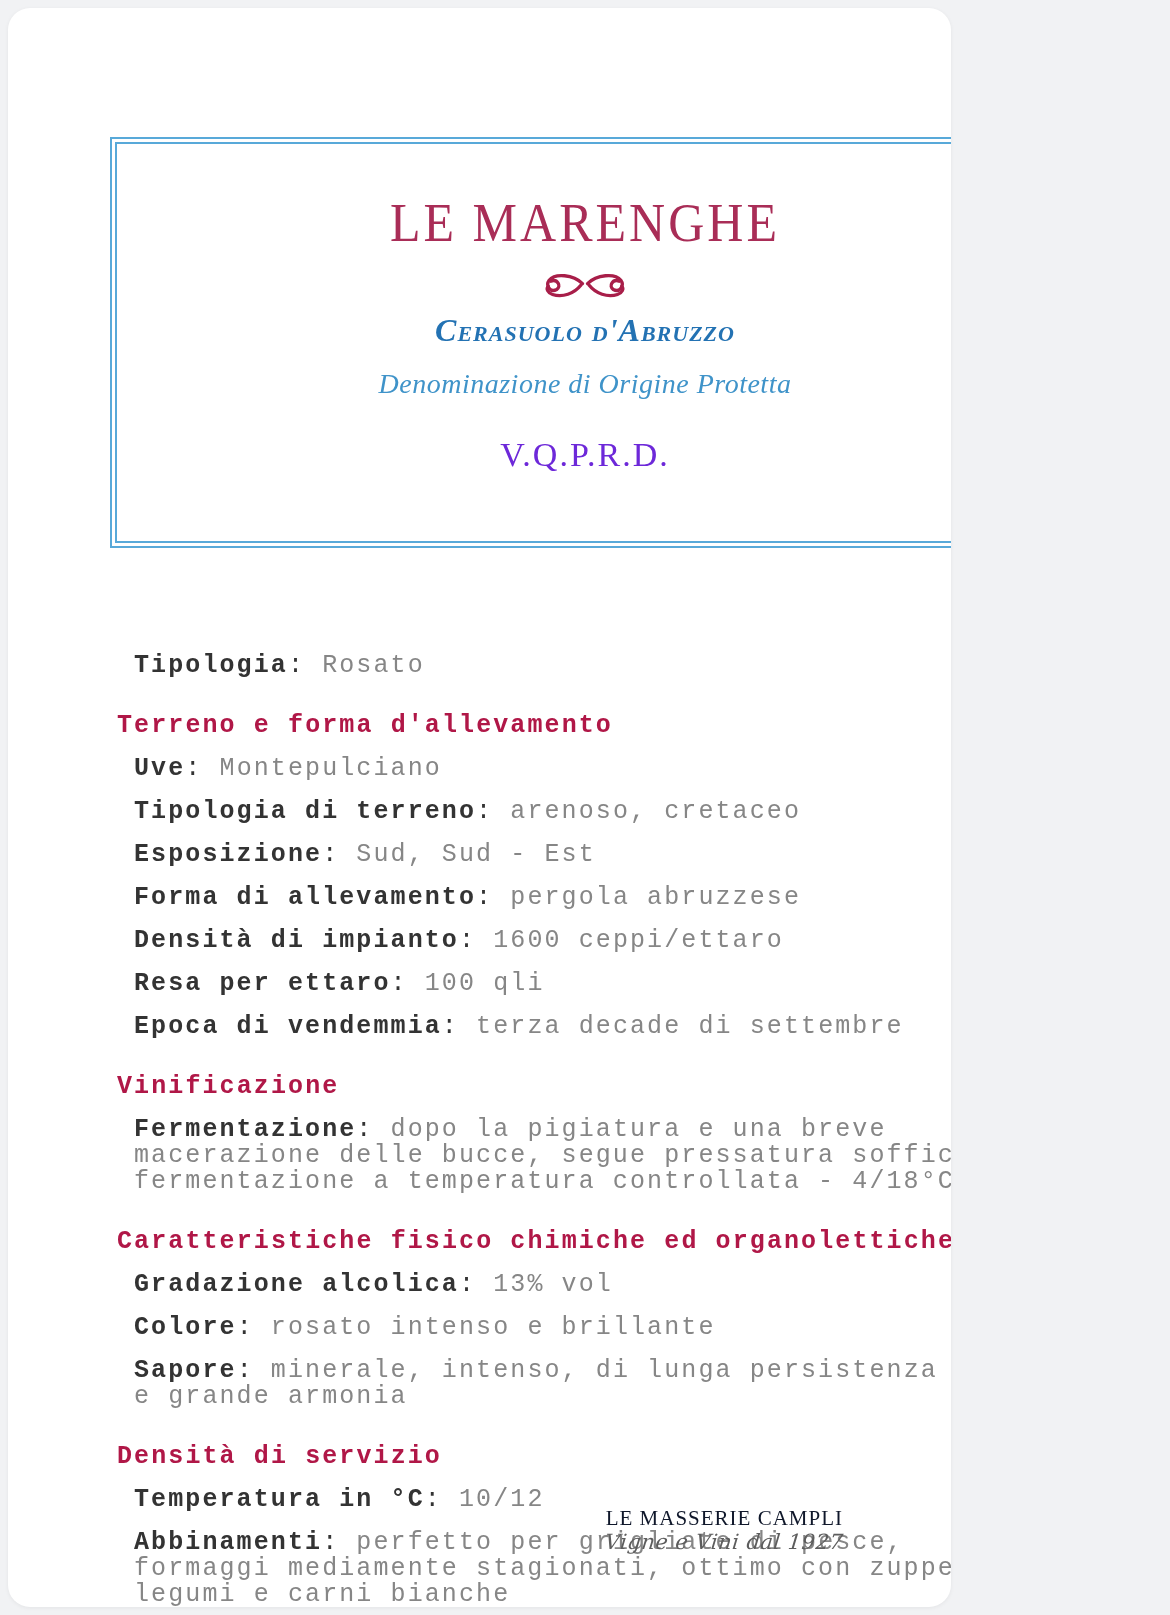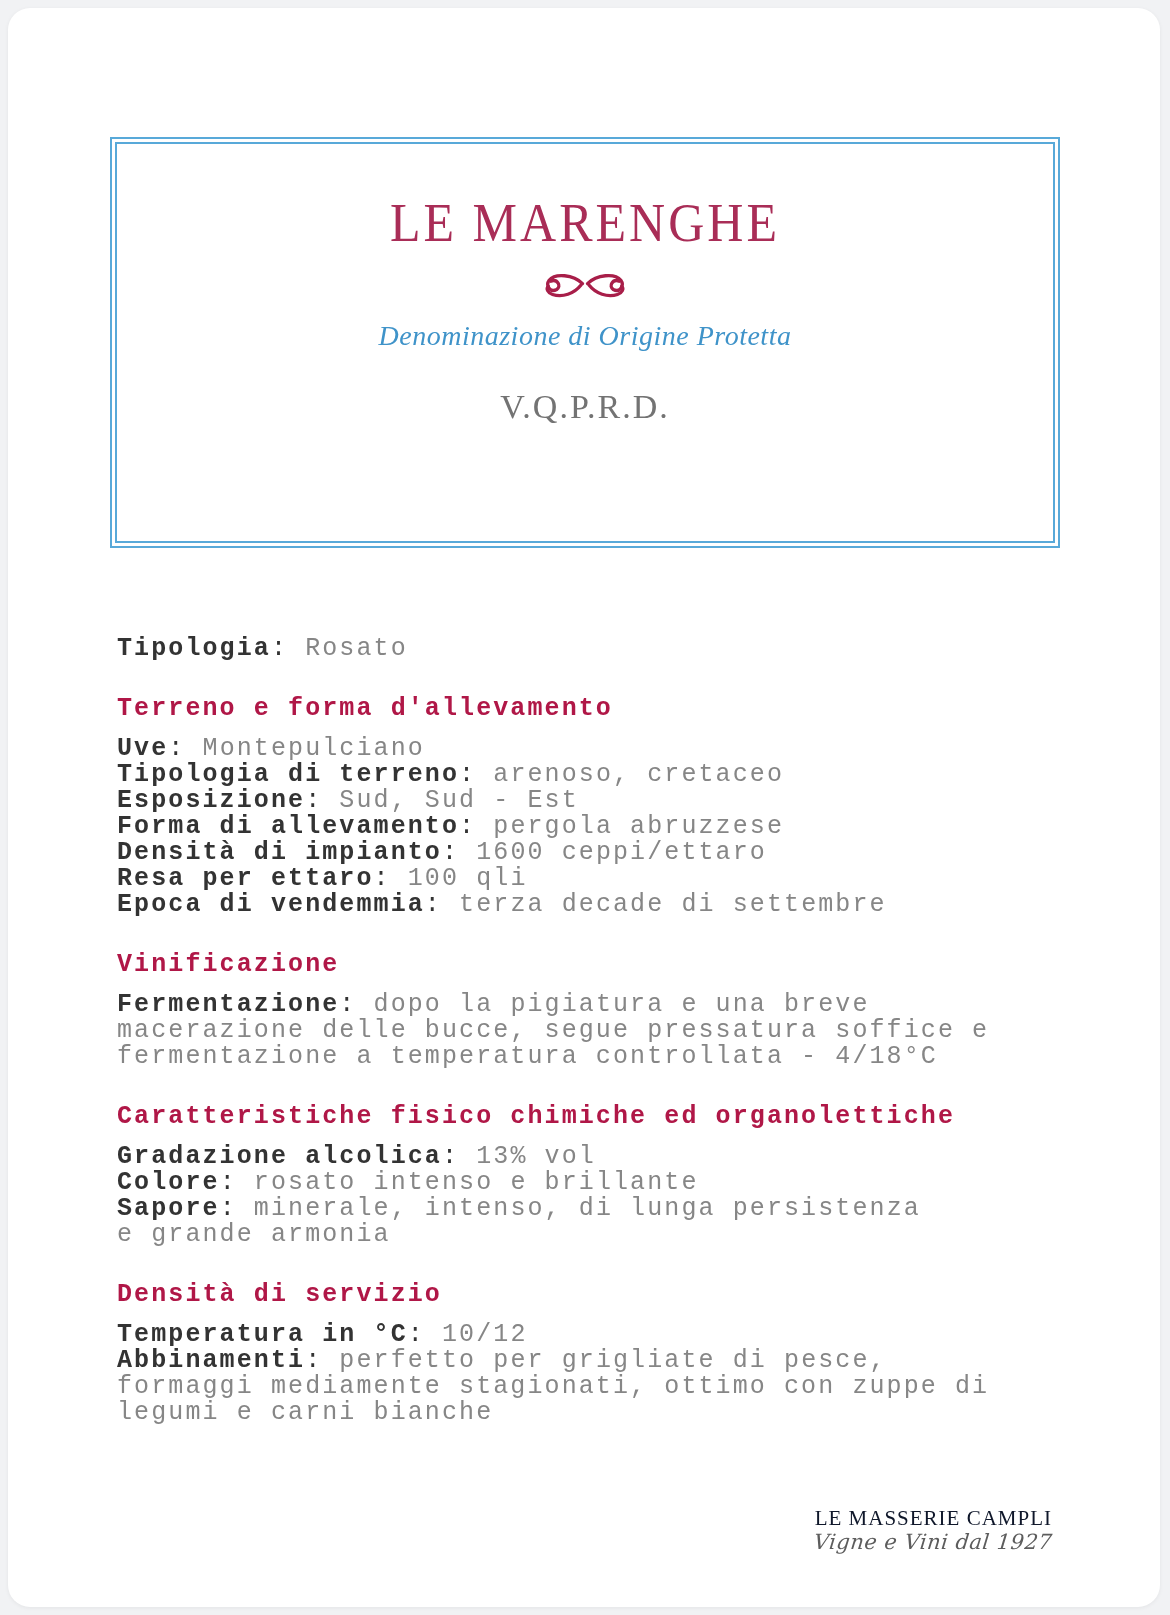--- a/index.html
+++ b/index.html
@@ -9,21 +9,21 @@
     height: 1615px;
     overflow: hidden;
     background: #f1f2f4;
     font-family: "Liberation Sans", sans-serif;
   }
   .canvas { position: relative; width: 1170px; height: 1615px; }
 
   .card {
     position: absolute;
     left: 8px; top: 8px;
-    width: 1152px; height: 1599px;
+    width: 943px; height: 1599px;
     background: #ffffff;
     border-radius: 22px;
     box-shadow: 0 1px 4px rgba(0,0,0,0.06);
     overflow: hidden;
   }
 
   
   .label-box {
     position: absolute;
     left: 102px; top: 129px;
@@ -70,34 +70,34 @@
     letter-spacing: 0.5px;
     color: #3f93c9;
     text-align: center;
   }
   .classification {
     margin-top: 30px;
     font-family: "Liberation Serif", "DejaVu Serif", serif;
     font-size: 34px;
     line-height: 42px;
     letter-spacing: 2px;
-    color: #737373;
+    color: #6d28d9;
   }
 
   
   .sheet {
     position: absolute;
     left: 109px; top: 628px;
     width: 990px;
     font-family: "Liberation Mono", "DejaVu Sans Mono", monospace;
     font-size: 25px;
     line-height: 26px;
     letter-spacing: 2.1px;
   }
-  .sheet p.row { margin: 0; }
+  .sheet p.row { margin: 17px; }
   .sheet h2.heading {
     margin: 34px 0 14px 0;
     font-size: 25px;
     line-height: 26px;
     letter-spacing: 2.1px;
     font-weight: bold;
     color: #b01747;
   }
   .lbl { font-weight: bold; color: #333333; }
   .sep { color: #333333; }
@@ -141,20 +141,21 @@
           <svg width="100" height="30" viewBox="0 0 120 36" aria-hidden="true">
             <g fill="none" stroke="#a81e49" stroke-width="4" stroke-linecap="round">
               <path d="M57,14 C46,3 24,1 17,10 C12,17 19,25 26,21 C32,17 27,8 19,11"></path>
               <path d="M55,16 C47,26 33,31 21,27 C15,25 13,20 16,17"></path>
               <path d="M63,14 C74,3 96,1 103,10 C108,17 101,25 94,21 C88,17 93,8 101,11"></path>
               <path d="M65,16 C73,26 87,31 99,27 C105,25 107,20 104,17"></path>
             </g>
           </svg>
         </div>
 
+        <div class="appellation">Cerasuolo d'Abruzzo</div>
         <div class="denomination">Denominazione di Origine Protetta</div>
         <div class="classification">V.Q.P.R.D.</div>
       </div>
     </div>
 
     <div class="sheet">
 
       <p class="row"><span class="lbl">Tipologia</span><span class="sep">: </span><span class="val">Rosato</span></p>
 
       <h2 class="heading">Terreno e forma d'allevamento</h2>

